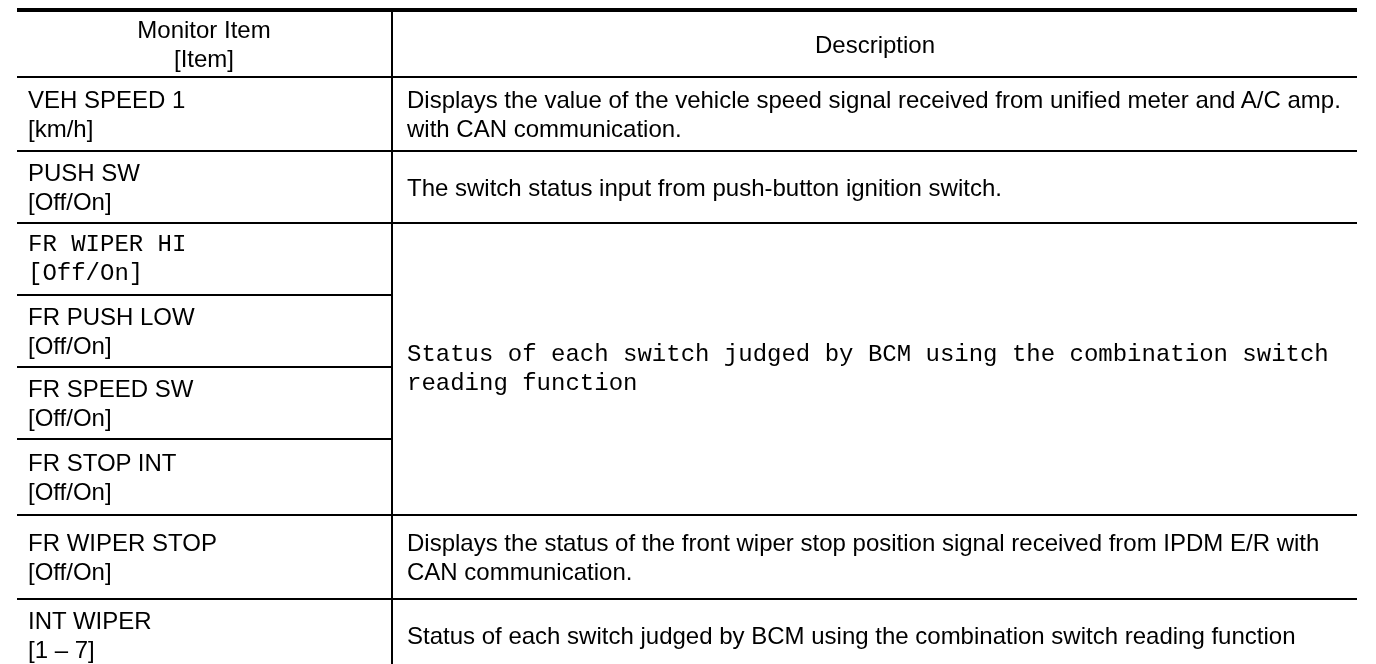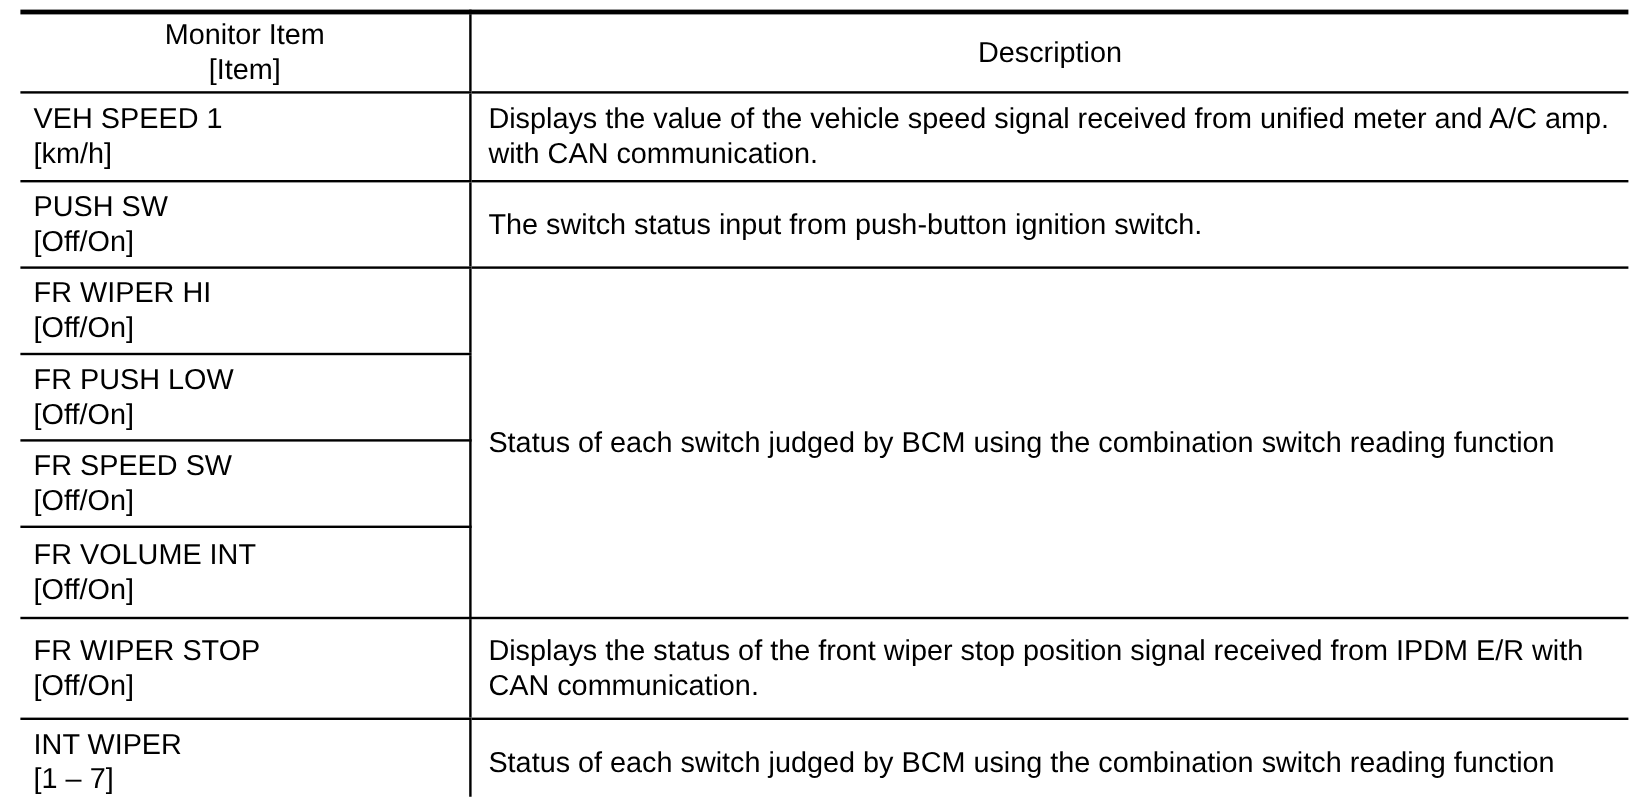--- a/index.html
+++ b/index.html
@@ -46,21 +46,21 @@
     padding: 6px 8px 6px 11px;
     text-align: left;
   }
   td.cell-desc {
     padding: 6px 10px 6px 14px;
     text-align: left;
   }
   tr.rh  { height: 66px; }
   tr.r1  { height: 74px; }
   tr.r2  { height: 70px; }
-  tr.r3  { height: 71px; }
+  tr.r3  { height: 71px; font-family: Liberation Mono, monospace; }
   tr.r4  { height: 70px; }
   tr.r5  { height: 71px; }
   tr.r6  { height: 76px; }
   tr.r7  { height: 84px; }
   tr.r8  { height: 69px; }
 </style>
 </head>
 <body>
 
 <table class="monitor-table">
@@ -106,21 +106,21 @@
       </td>
     </tr>
     <tr class="r5">
       <td class="cell-item">
         <div>FR SPEED SW</div>
         <div>[Off/On]</div>
       </td>
     </tr>
     <tr class="r6">
       <td class="cell-item">
-        <div>FR VOLUME INT</div>
+        <div>FR STOP INT</div>
         <div>[Off/On]</div>
       </td>
     </tr>
     <tr class="r7">
       <td class="cell-item">
         <div>FR WIPER STOP</div>
         <div>[Off/On]</div>
       </td>
       <td class="cell-desc">Displays the status of the front wiper stop position signal received from IPDM E/R with CAN communication.</td>
     </tr>

